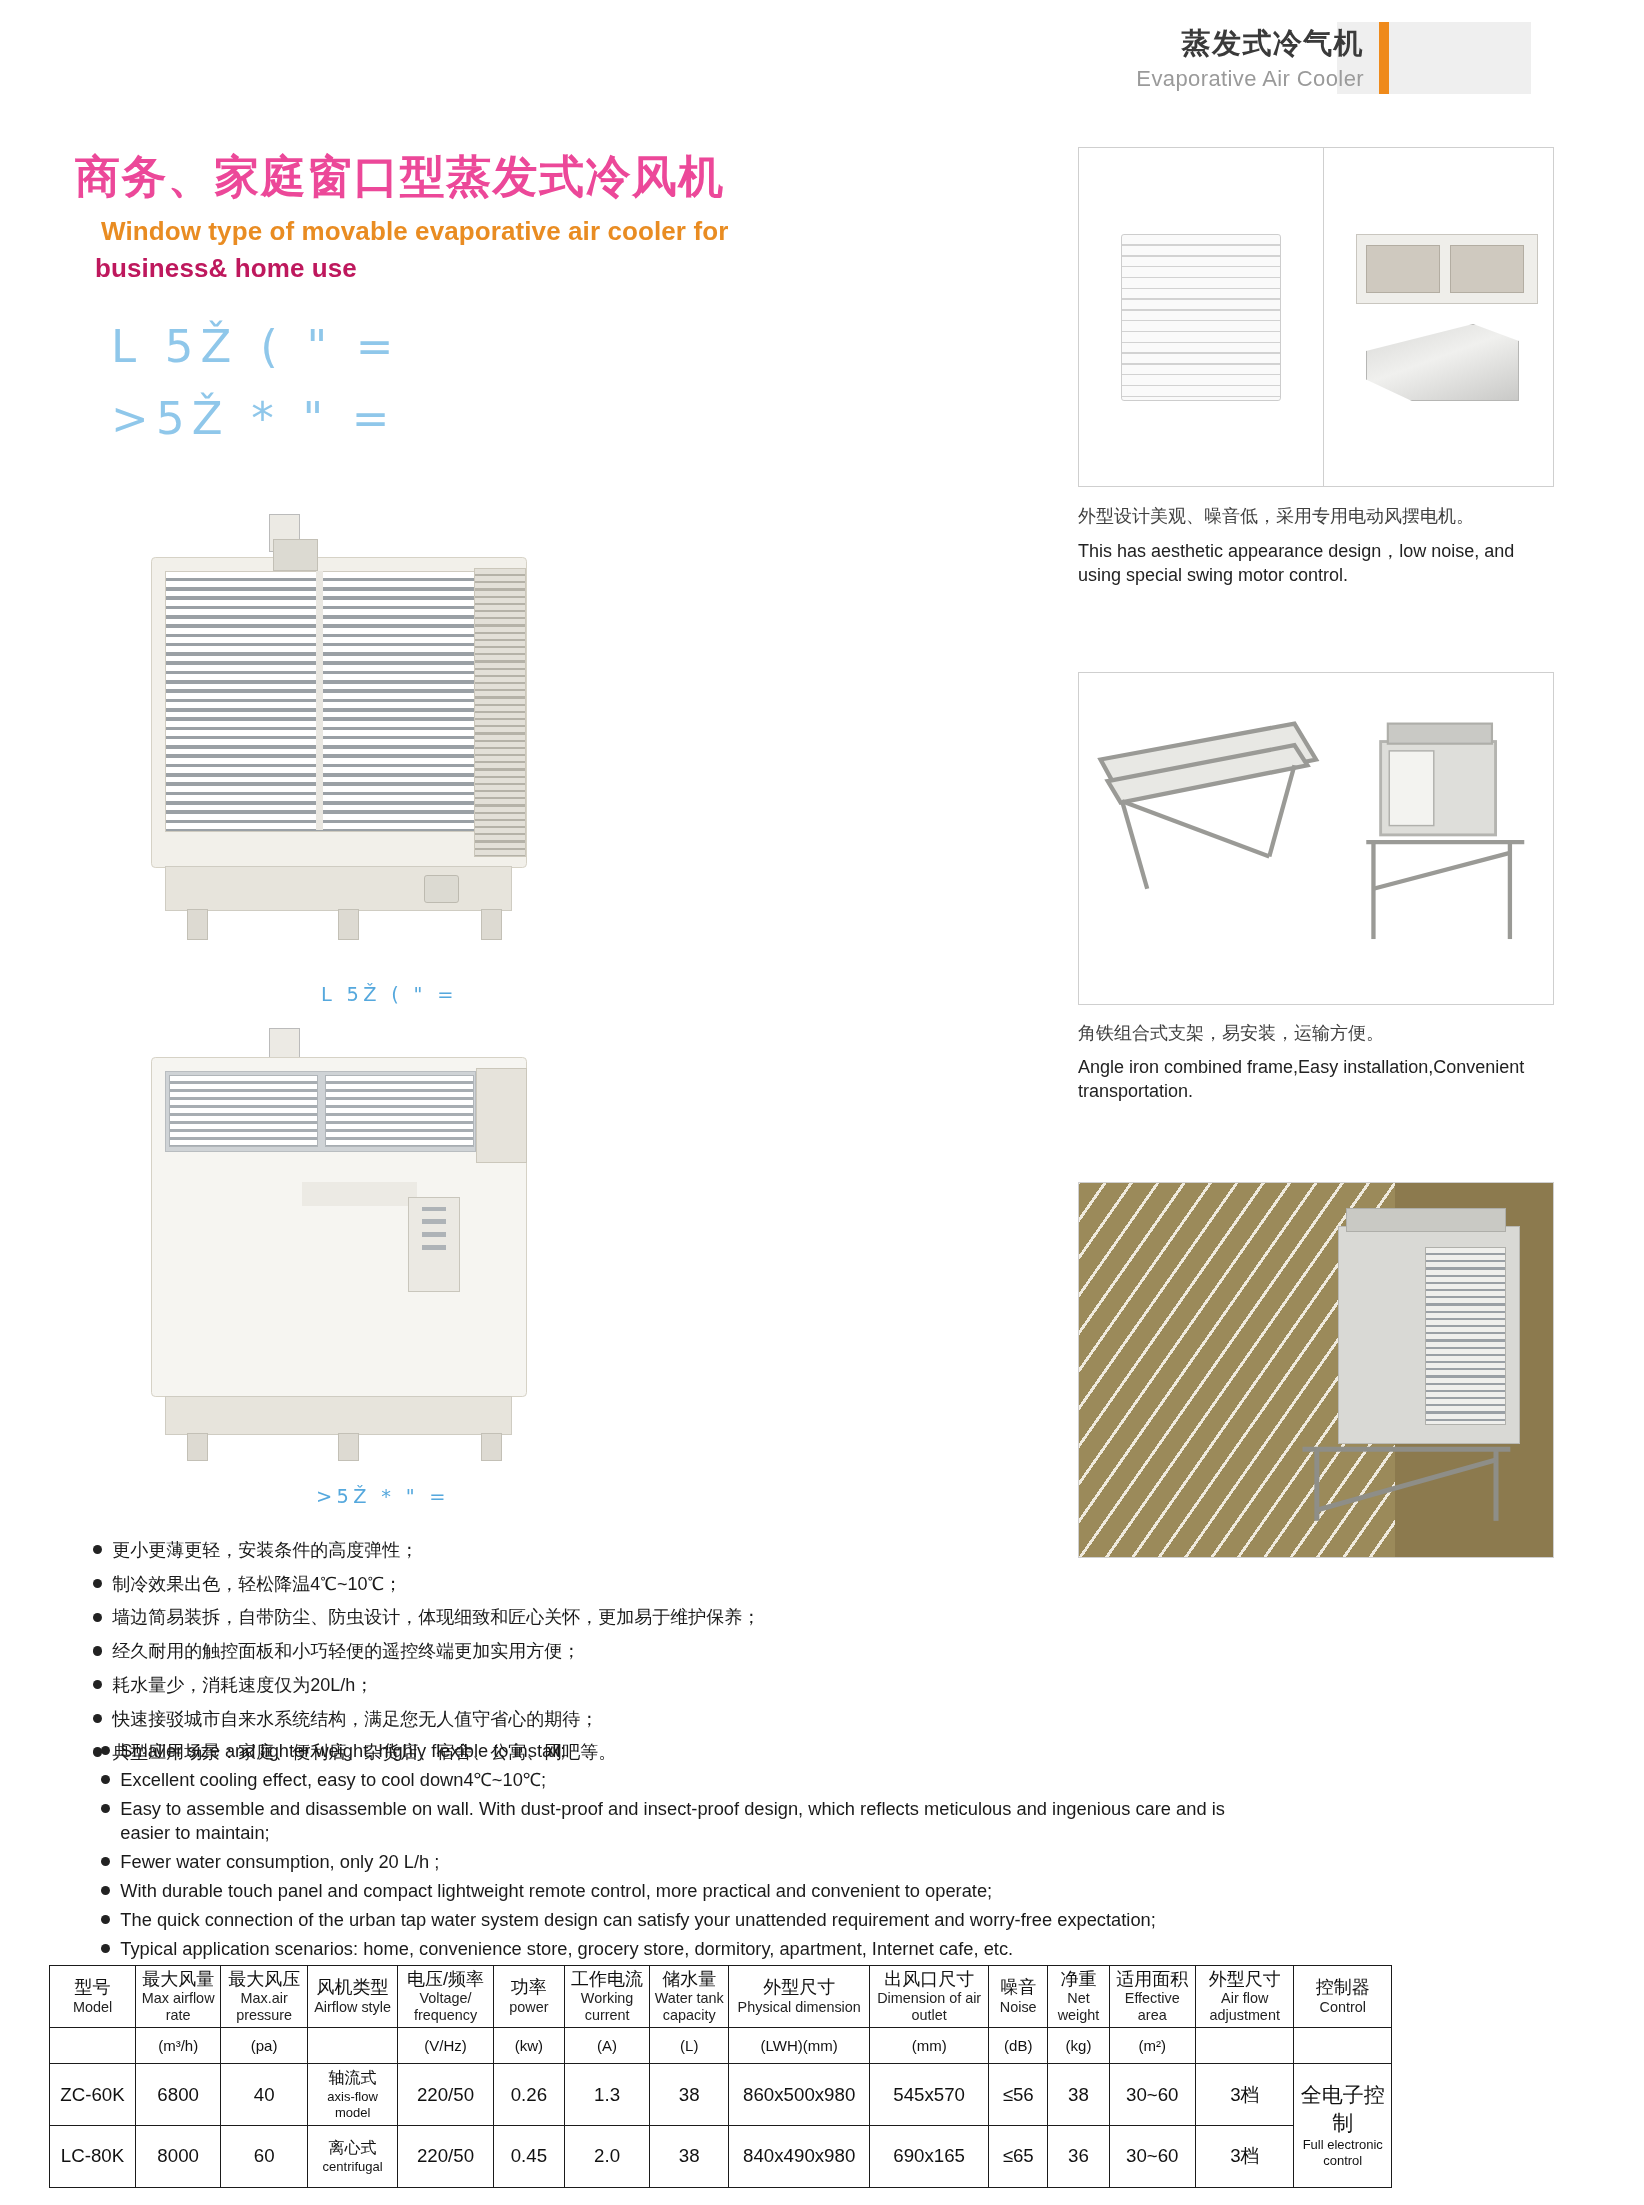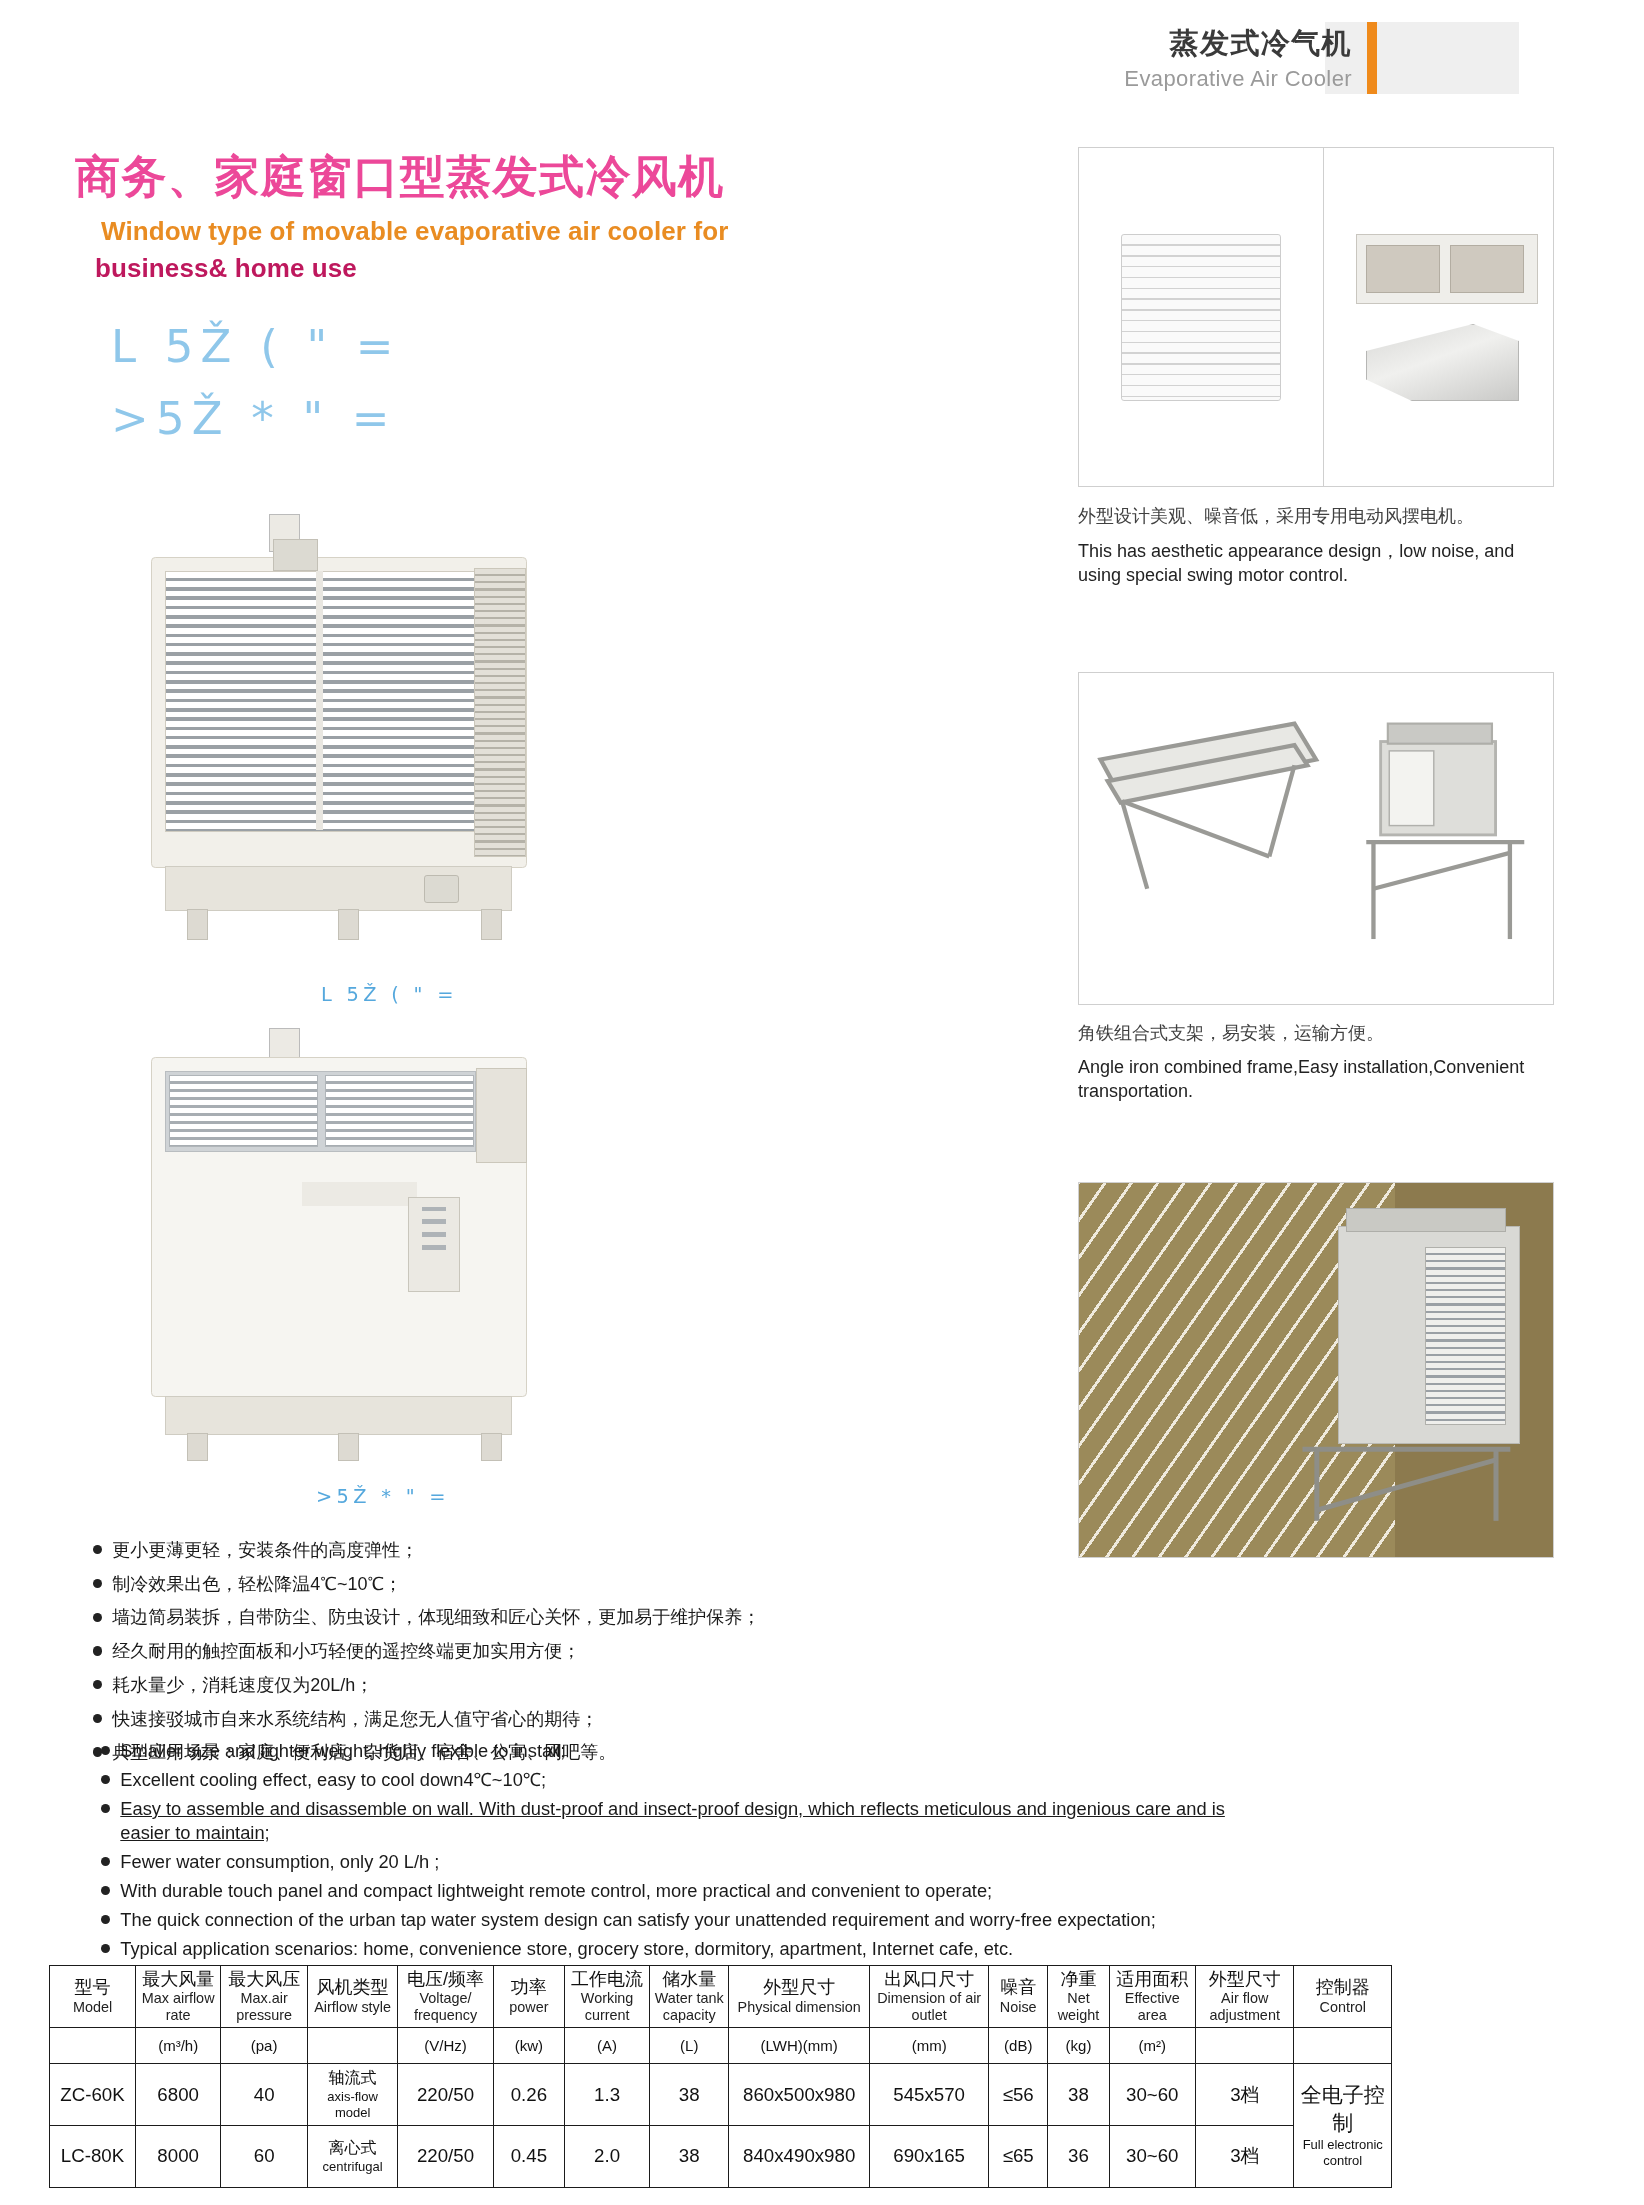--- a/index.html
+++ b/index.html
@@ -2,21 +2,21 @@
 <html style="font-size:11.5px"><head>
 <meta charset="utf-8">
 <style>
   html,body{margin:0;padding:0;}
   body{
     width:1645px;height:2205px;background:#ffffff;
     font-family:"Liberation Sans", sans-serif;
     position:relative;overflow:hidden;
   }
   
-  .header-bar{position:absolute;left:4px;top:0;width:1494px;height:114px;padding-left:21px;}
+  .header-bar{position:absolute;left:16px;top:0;width:1494px;height:114px;padding-left:21px;}
   .header-grey{position:absolute;right:0;top:21.6px;width:194px;height:72px;background:#efefef;}
   .header-orange{position:absolute;right:142px;top:21.6px;width:10px;height:72px;background:#ef8a1b;}
   .header-cn{position:absolute;right:167px;top:24.4px;font-size:29px;color:#3a3a3a;letter-spacing:1.4px;font-weight:bold;}
   .header-en{position:absolute;right:167px;top:66px;font-size:22px;color:#9a9a9a;letter-spacing:0.4px;}
 
   
   .title-cn{position:absolute;left:75px;top:147px;font-size:45px;font-weight:bold;color:#ec4899;letter-spacing:1.4px;}
   .title-en1{position:absolute;left:101px;top:216px;font-size:26px;font-weight:bold;color:#e98c22;letter-spacing:0.1px;}
   .title-en2{position:absolute;left:95px;top:253px;font-size:26px;font-weight:bold;color:#be185d;letter-spacing:0.1px;}
 
@@ -245,21 +245,21 @@
   <div class="bl">
       <span class="dot"></span>
       <span class="tx">Smaller size and lighter weight, highly flexible to install;</span>
     </div>
   <div class="bl">
       <span class="dot"></span>
       <span class="tx">Excellent cooling effect, easy to cool down4℃~10℃;</span>
     </div>
   <div class="bl">
       <span class="dot"></span>
-      <span class="tx" style="max-width:1150px;display:inline-block;text-decoration:underline;">Easy to assemble and disassemble on wall. With dust-proof and insect-proof design, which reflects meticulous and ingenious care and is easier to maintain;</span>
+      <span class="tx" style="max-width:1150px;display:inline-block;">Easy to assemble and disassemble on wall. With dust-proof and insect-proof design, which reflects meticulous and ingenious care and is easier to maintain;</span>
     </div>
   <div class="bl">
       <span class="dot"></span>
       <span class="tx">Fewer water consumption, only 20 L/h ;</span>
     </div>
   <div class="bl">
       <span class="dot"></span>
       <span class="tx">With durable touch panel and compact lightweight remote control, more practical and convenient to operate;</span>
     </div>
   <div class="bl">

